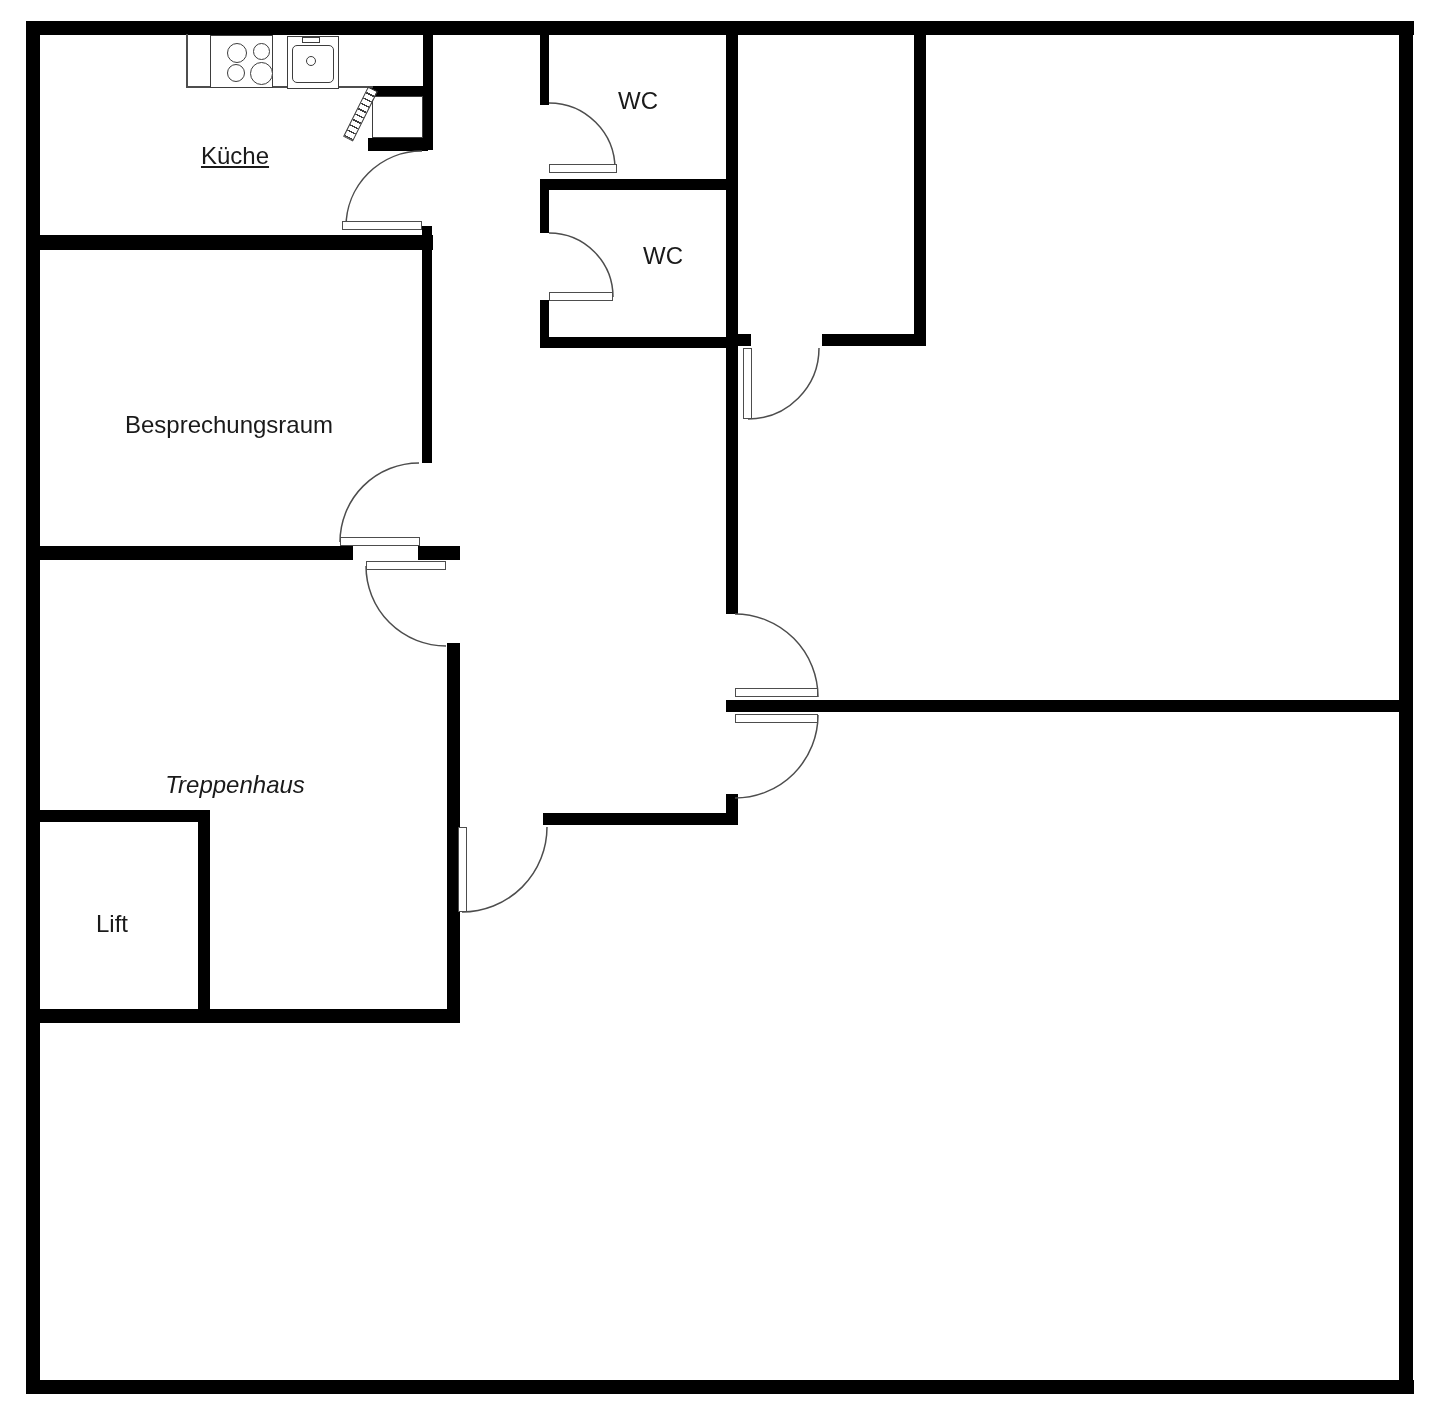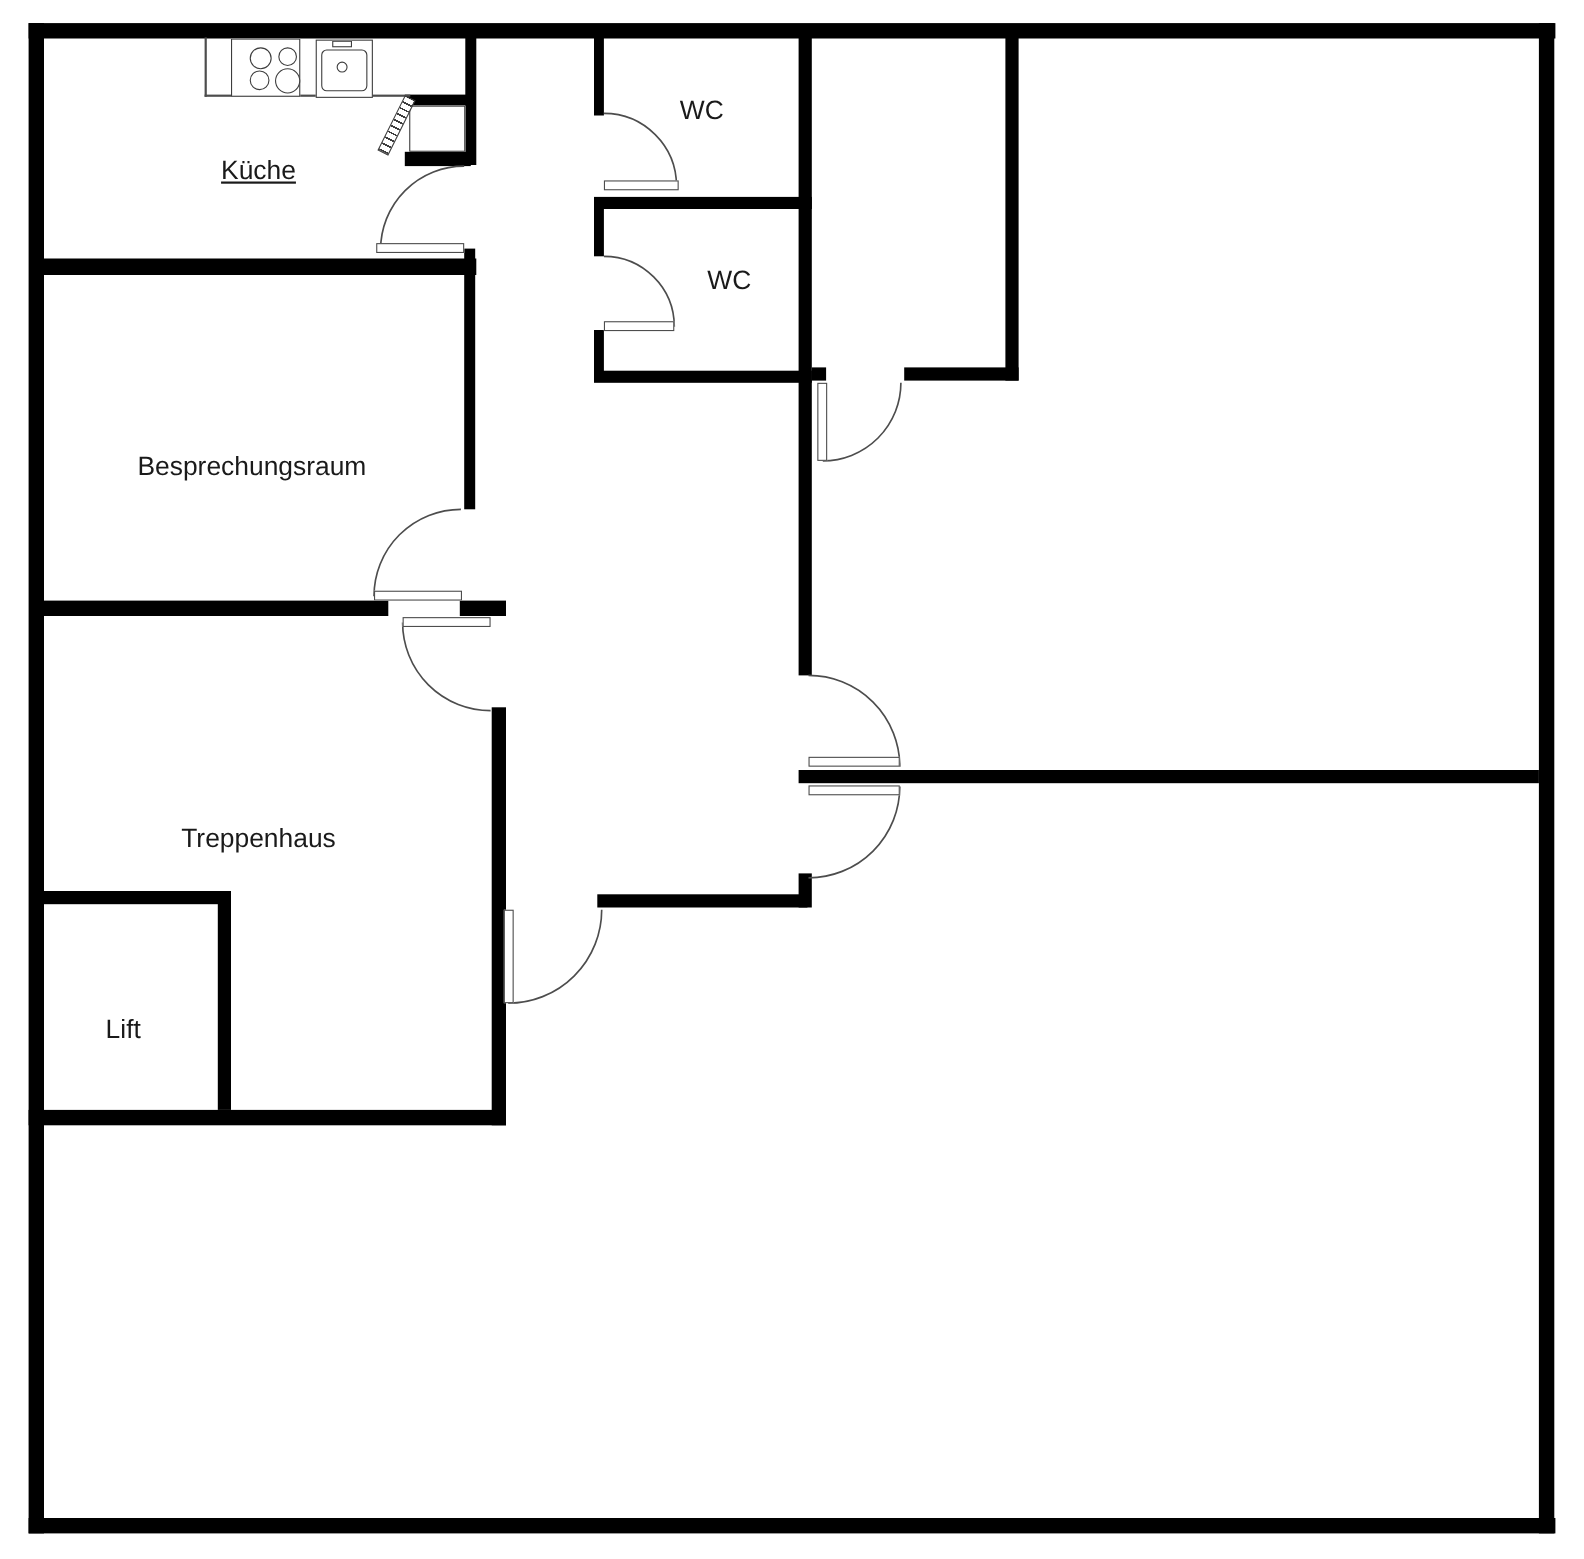--- a/index.html
+++ b/index.html
@@ -95,16 +95,16 @@
   <div class="fixbox" style="left:302px;top:37px;width:18px;height:6px;border-width:1px;"></div>
   <div class="fixbox round" style="left:306px;top:56px;width:10px;height:10px;border-width:1px;"></div>
 
   <div class="fixbox" style="left:372px;top:96px;width:51px;height:42px;border-width:1px;"></div>
   <div class="hatch" style="left:355px;top:86px;width:11px;height:56px;transform:rotate(26.5deg);"></div>
 
   <div class="label" style="left:135px;top:142px;width:200px;text-decoration:underline;">Küche</div>
   <div class="label" style="left:538px;top:87px;width:200px;">WC</div>
   <div class="label" style="left:563px;top:242px;width:200px;">WC</div>
   <div class="label" style="left:29px;top:386px;width:400px;margin-top:25px;">Besprechungsraum</div>
-  <div class="label" style="left:135px;top:749px;width:200px;">Treppenhaus</div>
-  <div class="label" style="left:12px;top:910px;width:200px;margin-top:13px;">Lift</div>
+  <div class="label" style="left:135px;top:771px;width:200px;font-style:italic;">Treppenhaus</div>
+  <div class="label" style="left:12px;top:910px;width:200px;">Lift</div>
 
 </div>
 
 </body></html>

